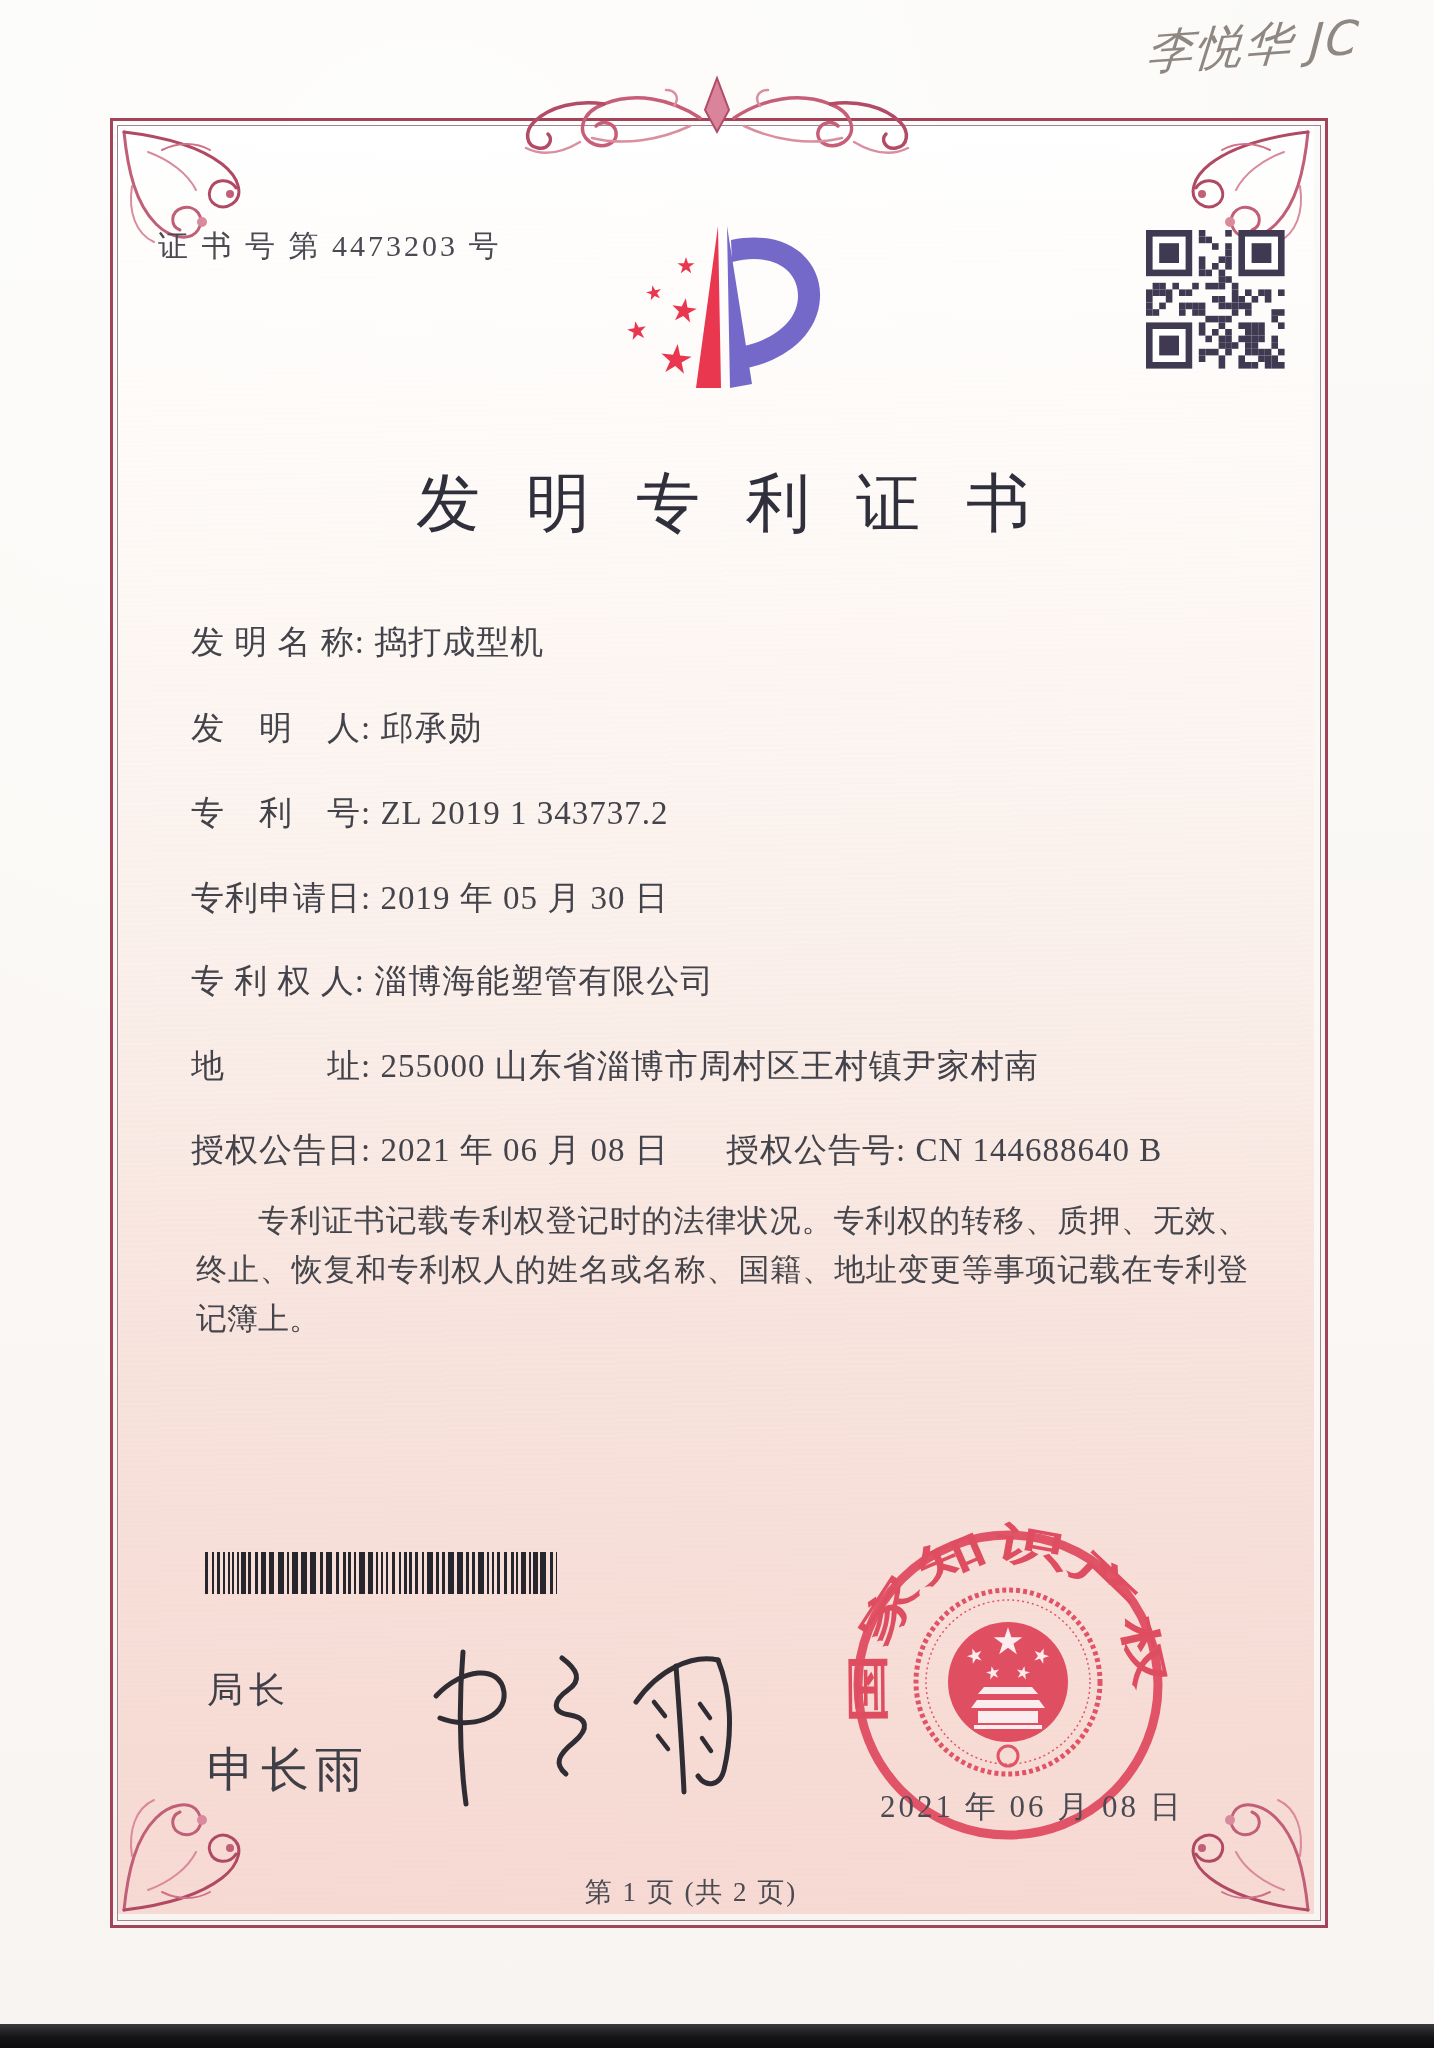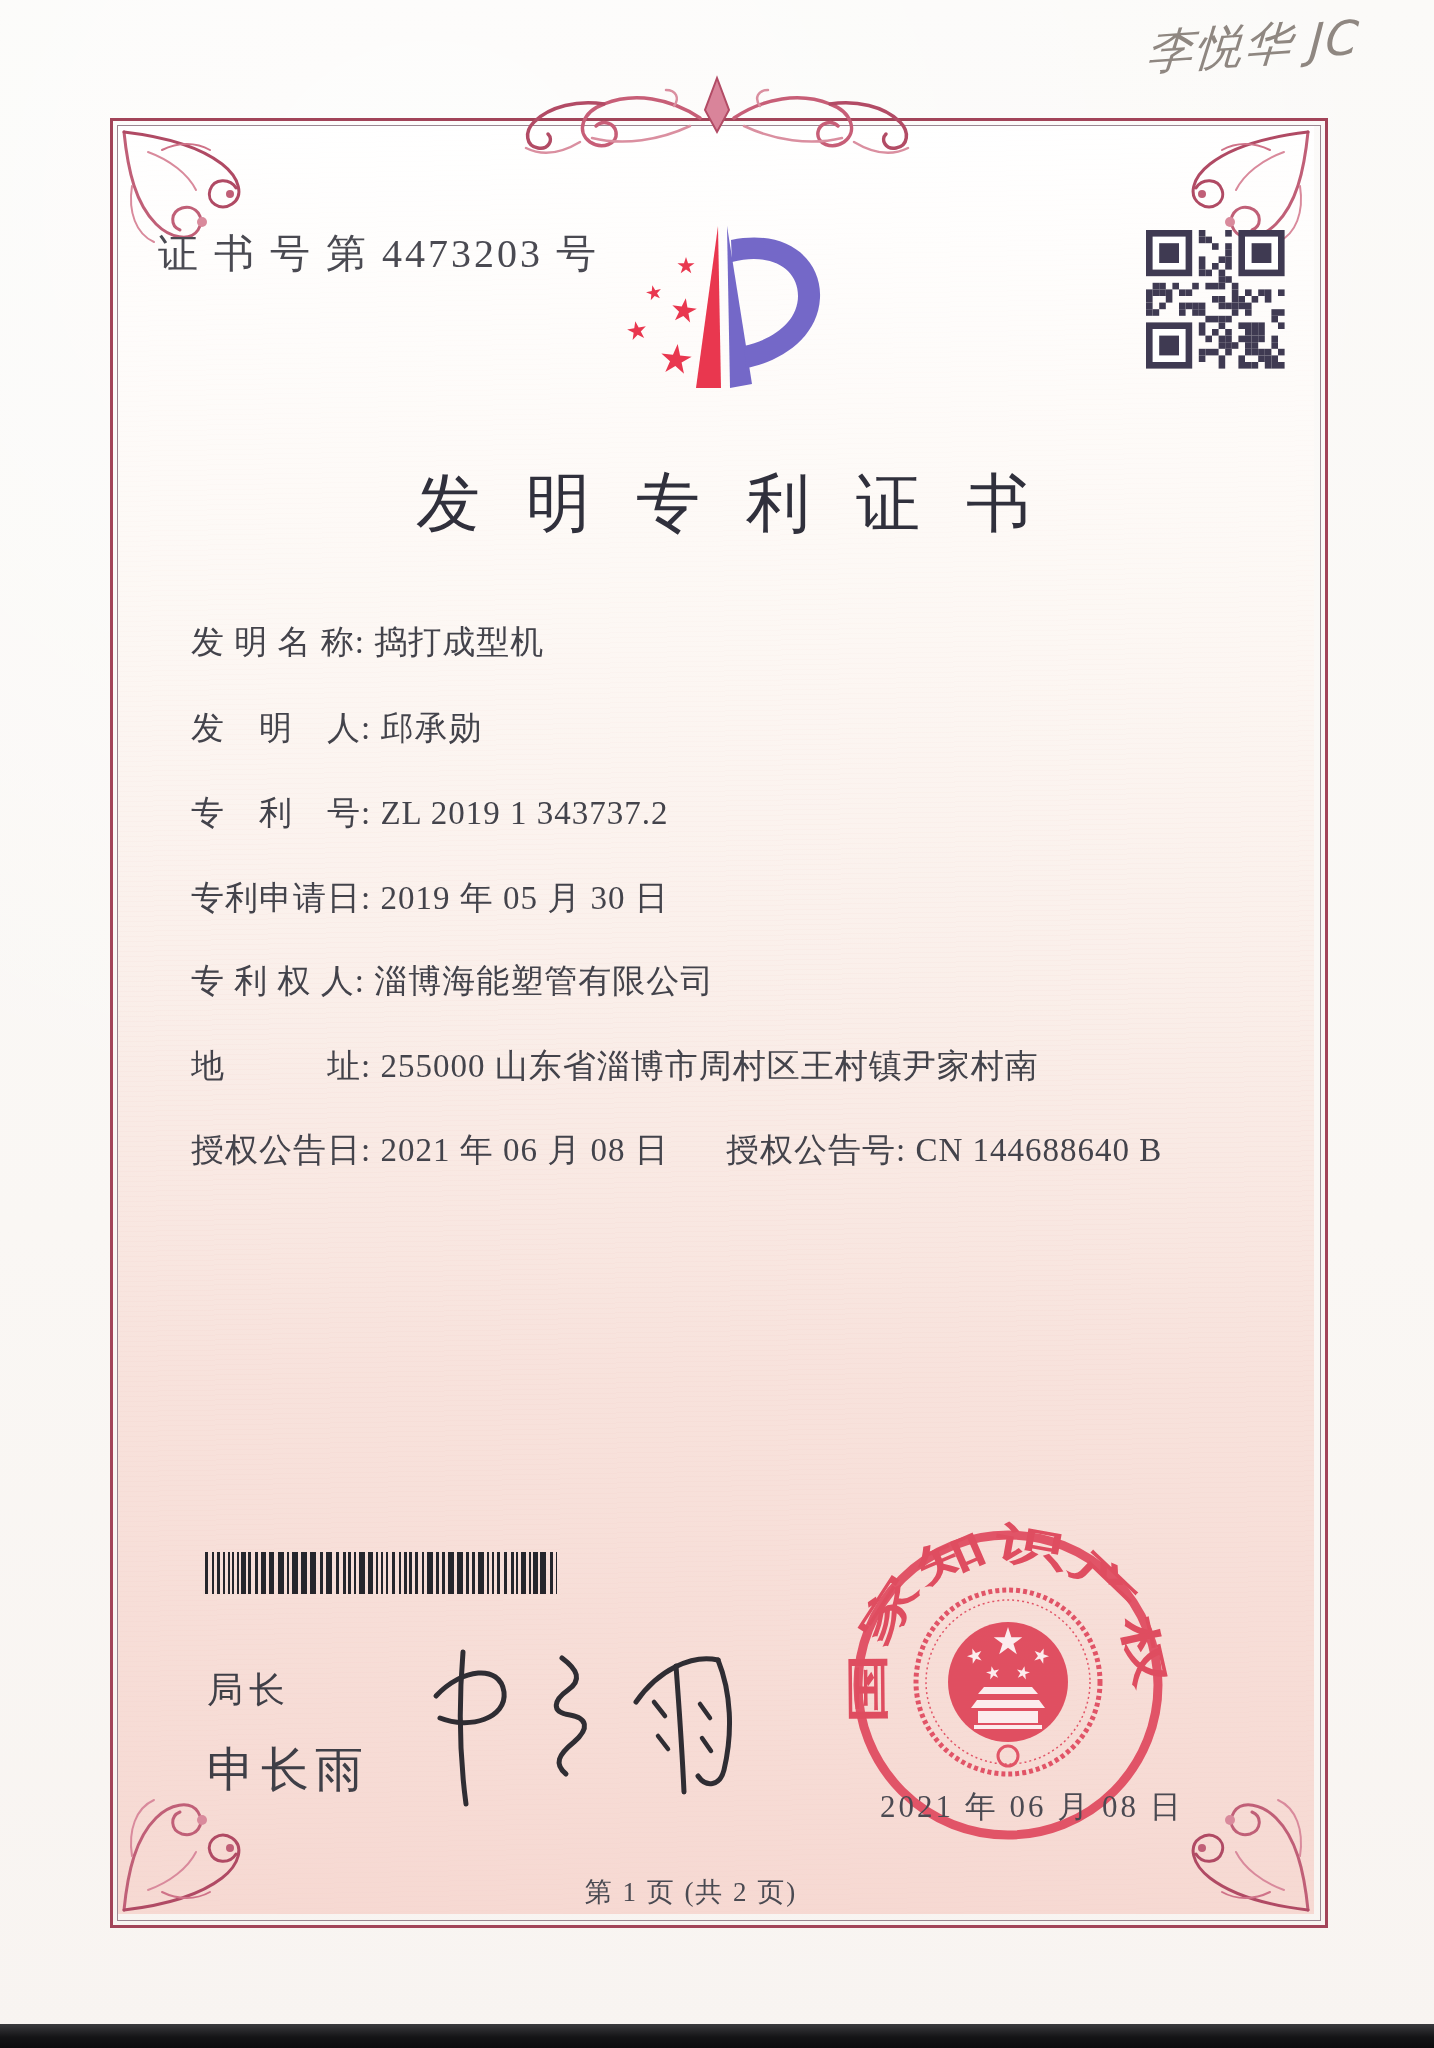--- a/index.html
+++ b/index.html
@@ -18,21 +18,21 @@
   .frame::before{content:"";position:absolute;inset:4px;border:1px solid #9a8691;}
   .inner-tint{
     position:absolute;left:118px;top:126px;width:1196px;height:1788px;
     background:
       linear-gradient(180deg, rgba(255,255,255,.95) 0%, rgba(253,248,244,.85) 26%,
         rgba(250,236,230,.75) 48%, rgba(247,221,214,.8) 70%, rgba(246,214,207,.9) 100%),
       repeating-linear-gradient(179deg, rgba(222,148,148,.16) 0 1px, rgba(255,255,255,0) 1px 5px);
   }
   
   .abs{position:absolute;white-space:pre;}
-  .cert-no{left:158px;top:226px;font-size:40px;letter-spacing:3px;color:#4a4a52;}
+  .cert-no{left:158px;top:226px;font-size:30px;letter-spacing:3px;color:#4a4a52;}
   .title{left:12px;right:0;top:460px;text-align:center;font-size:64px;color:#30303c;
          letter-spacing:46px;padding-left:46px;font-weight:500;}
   .row{left:191px;font-size:33px;color:#43434b;letter-spacing:1px;}
   .row .second{position:absolute;left:535px;top:0;white-space:pre;}
   .paras{position:absolute;left:196px;top:1196px;width:1052px;font-size:31px;line-height:49px;
          color:#45454c;text-align:justify;white-space:normal;}
   .paras p{margin:0;text-indent:2em;}
   .bureau-title{left:207px;top:1666px;font-size:36px;letter-spacing:6px;color:#3f3f47;}
   .bureau-name{left:207px;top:1738px;font-size:48px;letter-spacing:6px;color:#3f3f47;}
   .page-info{left:0;right:70px;top:1874px;text-align:center;font-size:27px;letter-spacing:2px;color:#4a4a52;margin-left:18px;}
@@ -338,20 +338,21 @@
       <div class="abs row" style="top: 620px;"><span>发 明 名 称: 捣打成型机</span></div>
       <div class="abs row" style="top: 706px;"><span>发　明　人: 邱承勋</span></div>
       <div class="abs row" style="top: 791px;"><span>专　利　号: ZL 2019 1 343737.2</span></div>
       <div class="abs row" style="top: 876px;"><span>专利申请日: 2019 年 05 月 30 日</span></div>
       <div class="abs row" style="top: 959px;"><span>专 利 权 人: 淄博海能塑管有限公司</span></div>
       <div class="abs row" style="top: 1044px;"><span>地　　　址: 255000 山东省淄博市周村区王村镇尹家村南</span></div>
       <div class="abs row" style="top: 1128px;"><span>授权公告日: 2021 年 06 月 08 日</span><span class="second">授权公告号: CN 144688640 B</span></div>
     </div>
 
   <div class="paras" id="paragraphs">
+      <p>专利证书记载专利权登记时的法律状况。专利权的转移、质押、无效、终止、恢复和专利权人的姓名或名称、国籍、地址变更等事项记载在专利登记簿上。</p>
     </div>
 
   <div class="abs bureau-title">局长</div>
   <div class="abs bureau-name">申长雨</div>
 
   <div class="abs seal-date">2021 年 06 月 08 日</div>
 
   <div class="abs page-info">第 1 页 (共 2 页)</div>
 
   <div class="table-edge"></div>

